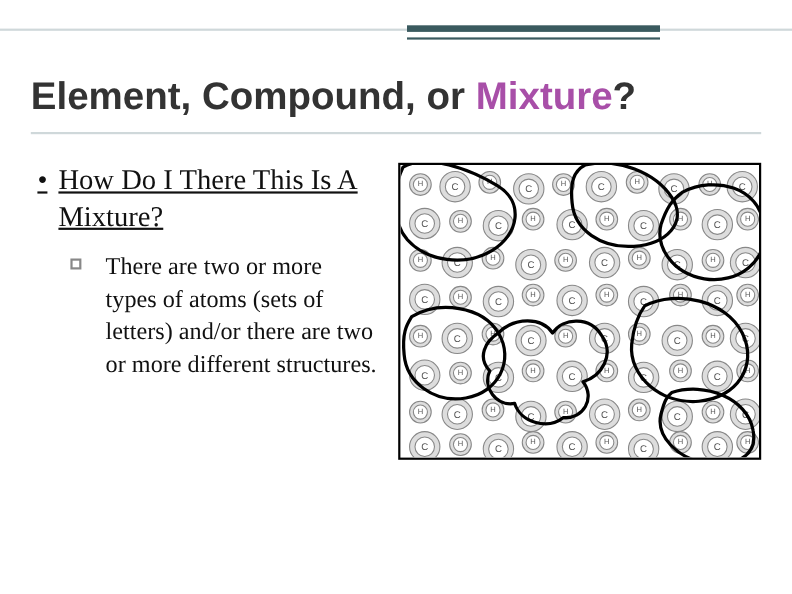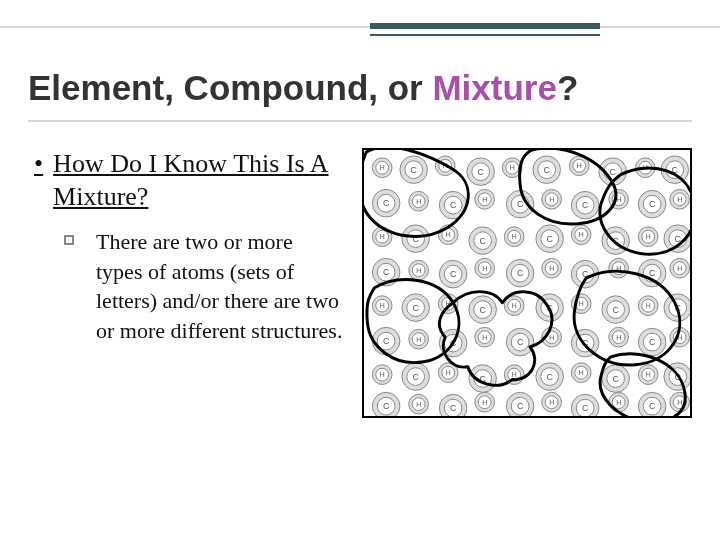--- a/index.html
+++ b/index.html
@@ -34,21 +34,21 @@
 
   <h1 class="title">
     <span>Element, Compound, or </span><span class="accent">Mixture</span><span>?</span>
   </h1>
   <div class="title-rule"></div>
 
   <div class="body">
     <div class="textcol">
       <div class="bullet1">
         <span class="dot">•</span>
-        <span>How Do I Know This Is A Mixture?</span>
+        <span>How Do I There This Is A Mixture?</span>
       </div>
       <div class="sub">
         <span class="sq"></span>
         <span>There are two or more types of atoms (sets of letters) and/or there are two or more different structures.</span>
       </div>
     </div>
 
     <div class="figure">
       <svg viewBox="0 0 330 270">
         <defs>

